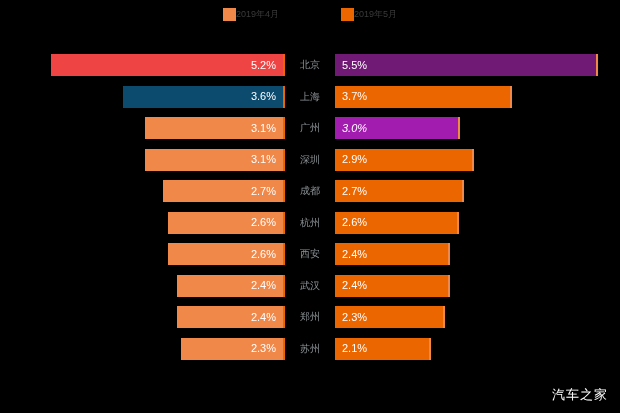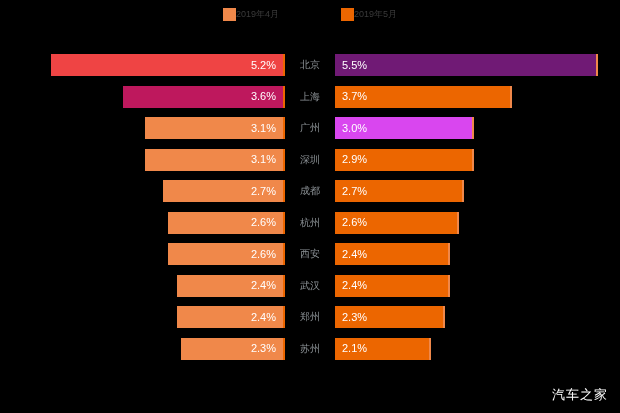--- a/index.html
+++ b/index.html
@@ -136,33 +136,33 @@
     <div class="row">
       <div class="bar-left" style="width: 234.473px; background: #ef4444; text-align: right;">
         <span class="bar-value">5.2%</span>
       </div>
       <div class="bar-right" style="width: 263px; background: #701a75;">
         <span class="bar-value">5.5%</span>
       </div>
       <div class="cat-label">北京</div>
     </div>
     <div class="row">
-      <div class="bar-left" style="width: 162.327px; background: #be185d;">
+      <div class="bar-left" style="width: 162.327px; background: #0c4a6e;">
         <span class="bar-value">3.6%</span>
       </div>
       <div class="bar-right" style="width: 176.927px; background: rgb(236, 102, 0);">
         <span class="bar-value">3.7%</span>
       </div>
       <div class="cat-label">上海</div>
     </div>
     <div class="row">
       <div class="bar-left" style="width: 139.782px; background: rgb(240, 136, 74);">
         <span class="bar-value">3.1%</span>
       </div>
-      <div class="bar-right" style="width: 139px; background: #d946ef;">
+      <div class="bar-right" style="width: 125px; background: #a21caf; font-style: italic;">
         <span class="bar-value">3.0%</span>
       </div>
       <div class="cat-label">广州</div>
     </div>
     <div class="row">
       <div class="bar-left" style="width: 139.782px; background: rgb(240, 136, 74);">
         <span class="bar-value">3.1%</span>
       </div>
       <div class="bar-right" style="width: 138.673px; background: rgb(236, 102, 0);">
         <span class="bar-value">2.9%</span>

